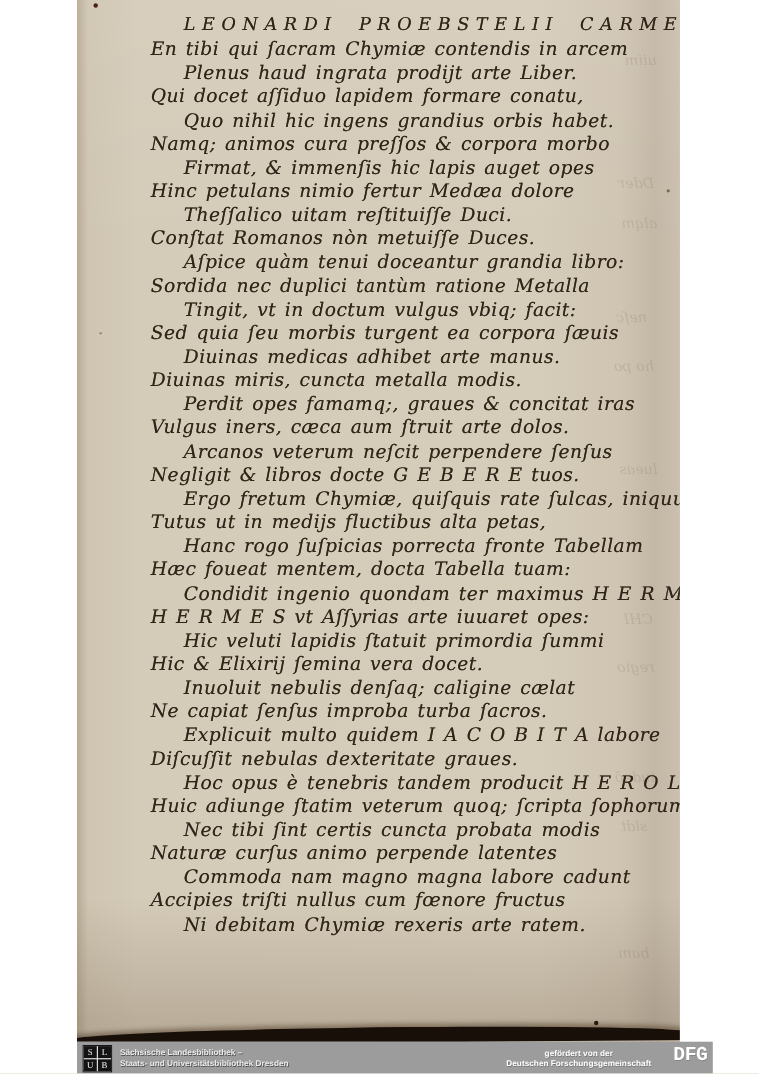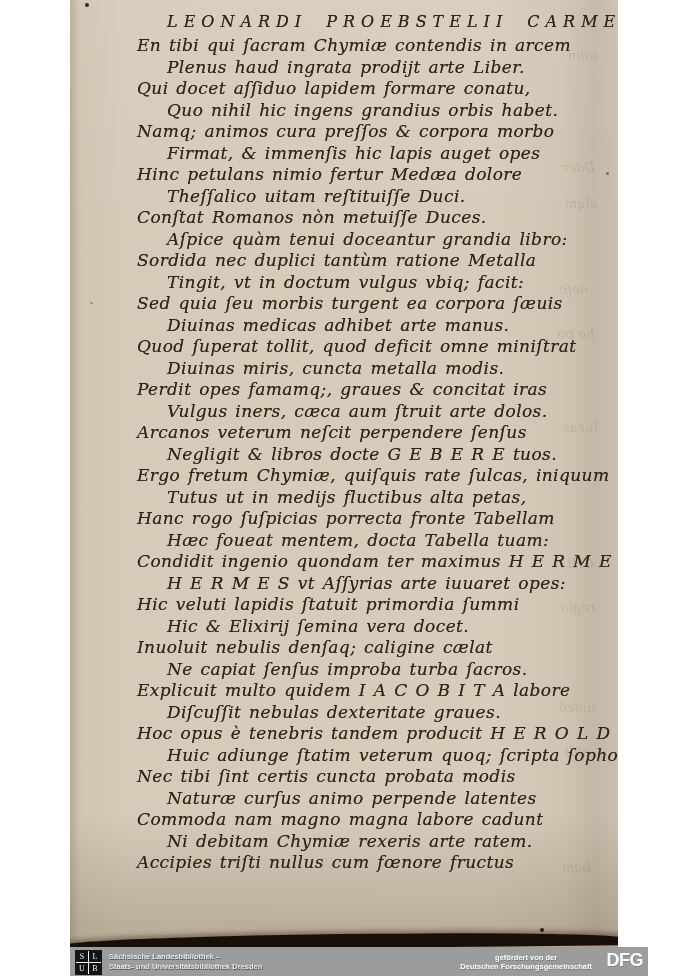--- a/index.html
+++ b/index.html
@@ -69,21 +69,21 @@
   .library-name{
     position:absolute;left:39px;top:5px;color:#ececec;font-size:7.5px;font-weight:bold;
     line-height:9.5px;white-space:nowrap;text-shadow:0.6px 0.8px 0 rgba(70,70,70,0.9);
   }
   .funding{
     position:absolute;right:56px;top:6px;text-align:center;color:#ffffff;font-size:7.5px;
     font-weight:bold;line-height:9px;white-space:nowrap;text-shadow:0.5px 0.6px 0 rgba(100,100,100,0.6);
   }
   .dfg-wordmark{
     position:absolute;right:5px;top:3px;color:#ffffff;font-size:18px;font-weight:bold;
-    letter-spacing:-0.5px;font-family:Liberation Sans, sans-serif;
+    letter-spacing:-0.5px;font-family:Liberation Mono, monospace;
     text-shadow:0.5px 0.8px 0 rgba(110,110,110,0.5);
   }
 </style>
 </head>
 <body>
 
 <div class="scan">
   <div class="ghosts">
       <div class="ghost-fragment" style="top: 48px; left: 498px;">uiim</div>
       <div class="ghost-fragment" style="top: 160px; left: 492px;">Dder</div>
@@ -108,21 +108,20 @@
         <div class="poem-line">Namq; animos cura preſſos &amp; corpora morbo</div>
         <div class="poem-line">Firmat, &amp; immenſis hic lapis auget opes</div>
         <div class="poem-line">Hinc petulans nimio fertur Medæa dolore</div>
         <div class="poem-line">Theſſalico uitam reſtituiſſe Duci.</div>
         <div class="poem-line">Conſtat Romanos nòn metuiſſe Duces.</div>
         <div class="poem-line">Aſpice quàm tenui doceantur grandia libro:</div>
         <div class="poem-line">Sordida nec duplici tantùm ratione Metalla</div>
         <div class="poem-line">Tingit, vt in doctum vulgus vbiq; facit:</div>
         <div class="poem-line">Sed quia ſeu morbis turgent ea corpora ſæuis</div>
         <div class="poem-line">Diuinas medicas adhibet arte manus.</div>
-        <div class="poem-line">Quod ſuperat tollit, quod deficit omne miniſtrat</div>
         <div class="poem-line">Diuinas miris, cuncta metalla modis.</div>
         <div class="poem-line">Perdit opes famamq;, graues &amp; concitat iras</div>
         <div class="poem-line">Vulgus iners, cæca aum ſtruit arte dolos.</div>
         <div class="poem-line">Arcanos veterum neſcit perpendere ſenſus</div>
         <div class="poem-line">Negligit &amp; libros docte G E B E R E tuos.</div>
         <div class="poem-line">Ergo fretum Chymiæ, quiſquis rate ſulcas, iniquum</div>
         <div class="poem-line">Tutus ut in medijs fluctibus alta petas,</div>
         <div class="poem-line">Hanc rogo ſuſpicias porrecta fronte Tabellam</div>
         <div class="poem-line">Hæc foueat mentem, docta Tabella tuam:</div>
         <div class="poem-line">Condidit ingenio quondam ter maximus H E R M E S</div>
@@ -131,22 +130,22 @@
         <div class="poem-line">Hic &amp; Elixirij ſemina vera docet.</div>
         <div class="poem-line">Inuoluit nebulis denſaq; caligine cælat</div>
         <div class="poem-line">Ne capiat ſenſus improba turba ſacros.</div>
         <div class="poem-line">Explicuit multo quidem I A C O B I T A labore</div>
         <div class="poem-line">Diſcuſſit nebulas dexteritate graues.</div>
         <div class="poem-line">Hoc opus è tenebris tandem producit H E R O L D V S</div>
         <div class="poem-line">Huic adiunge ſtatim veterum quoq; ſcripta ſophorum</div>
         <div class="poem-line">Nec tibi ſint certis cuncta probata modis</div>
         <div class="poem-line">Naturæ curſus animo perpende latentes</div>
         <div class="poem-line">Commoda nam magno magna labore cadunt</div>
+        <div class="poem-line">Accipies triſti nullus cum fœnore fructus</div>
         <div class="poem-line">Ni debitam Chymiæ rexeris arte ratem.</div>
-        <div class="poem-line">Accipies triſti nullus cum fœnore fructus</div>
       </div>
   </div>
 
   <div class="speck s1"></div>
   <div class="speck s2"></div>
   <div class="speck s3"></div>
   <div class="speck s4"></div>
 
   <div class="dark-band"></div>
 </div>

